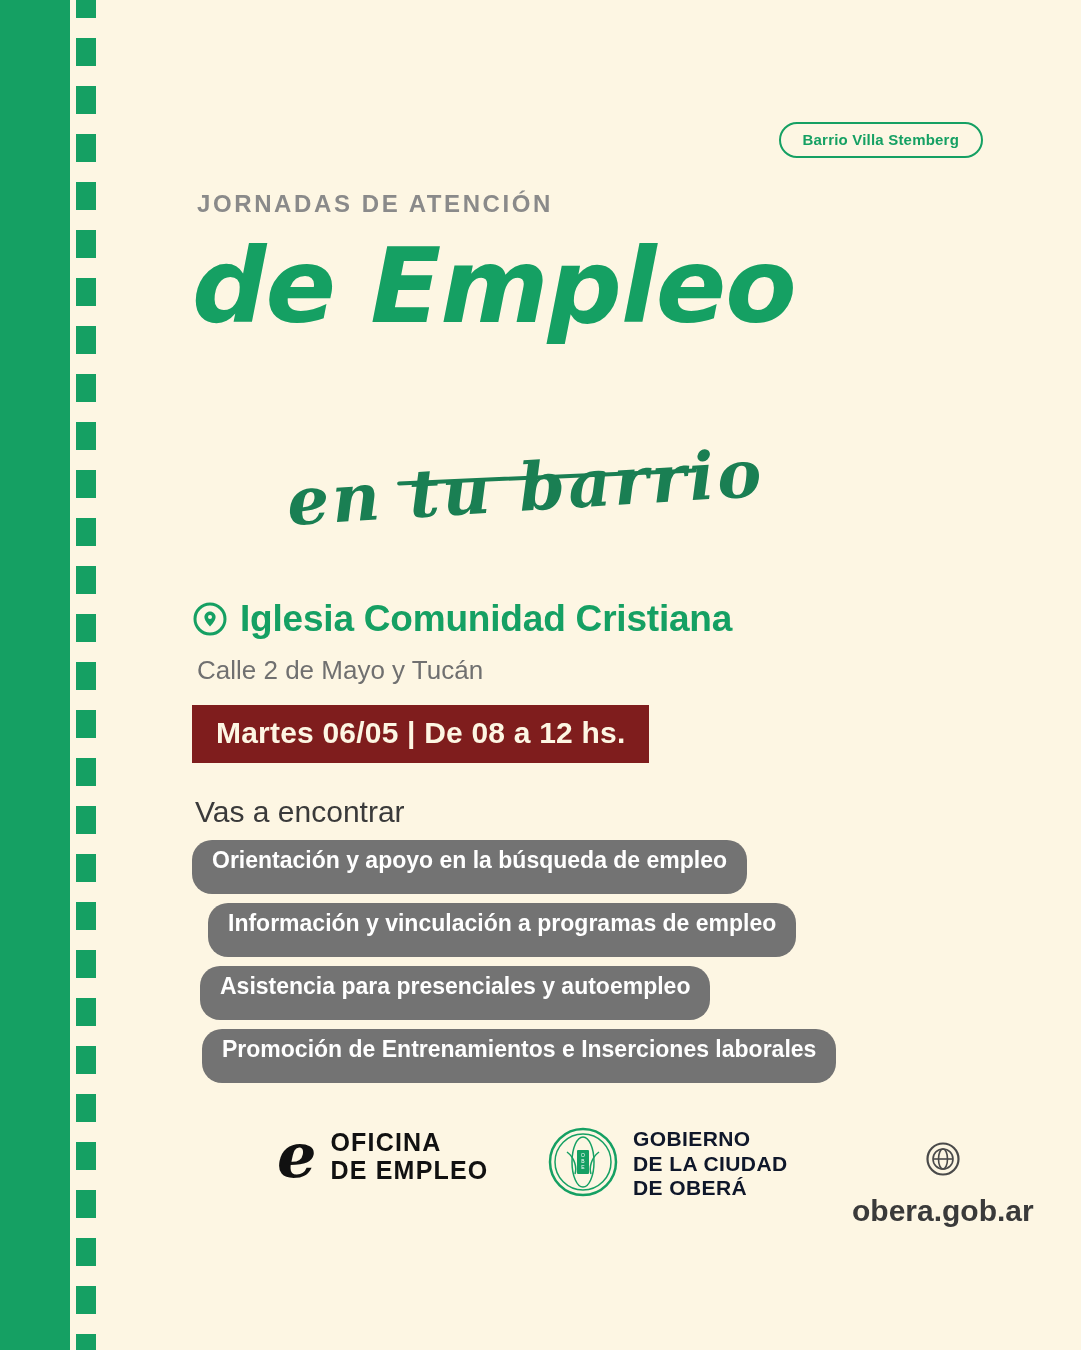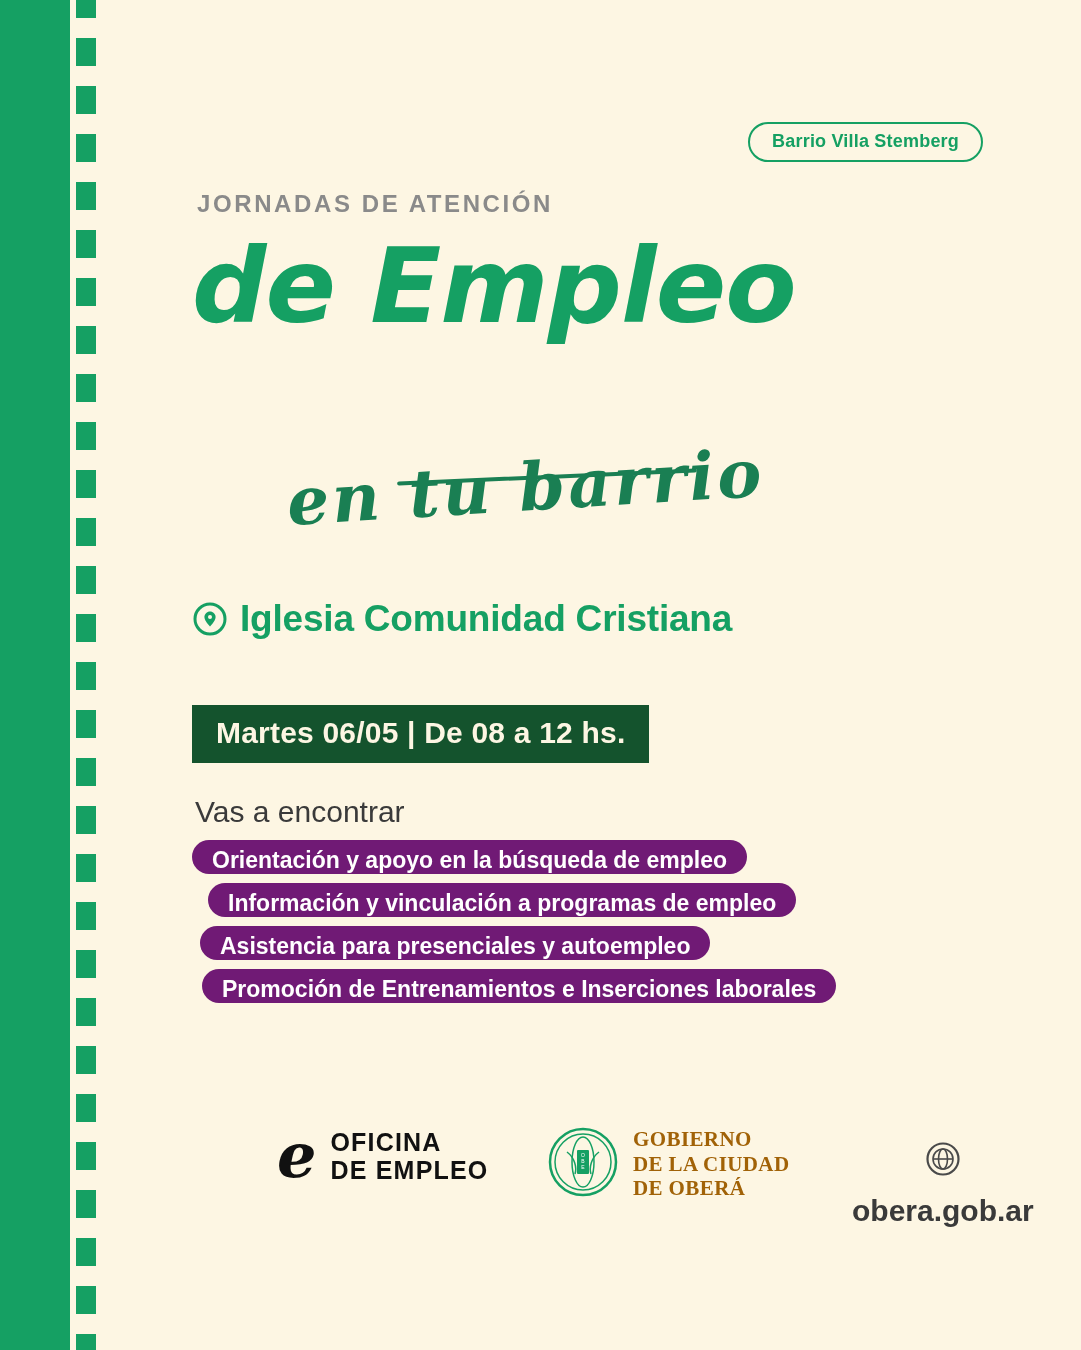--- a/index.html
+++ b/index.html
@@ -44,21 +44,21 @@
 
   
   .barrio-pill {
     position: absolute;
     right: 98px;
     top: 122px;
     border: 2.5px solid #15A063;
     border-radius: 30px;
     padding: 7px 22px 8px 22px;
     color: #15A063;
-    font-size: 18px;
+    font-size: 15px;
     font-weight: bold;
     letter-spacing: 0.2px;
     white-space: nowrap;
   }
 
   
   .kicker {
     position: absolute;
     left: 101px;
     top: 190px;
@@ -138,21 +138,21 @@
     top: 655px;
     color: #707070;
     font-size: 26px;
   }
 
   
   .date-banner {
     position: absolute;
     left: 96px;
     top: 705px;
-    background: #14532d;
+    background: #7f1d1d;
     color: #fdf6e3;
     font-size: 30px;
     font-weight: bold;
     padding: 11px 24px 13px 24px;
     letter-spacing: 0.2px;
     display: inline-block;
   }
 
   
   .findtitle {
@@ -165,26 +165,26 @@
 
   
   .chips {
     position: absolute;
     left: 96px;
     top: 840px;
     width: 880px;
   }
   .chip {
     display: inline-block;
-    background: #701a75;
+    background: #737373;
     color: #ffffff;
     font-size: 23px;
     font-weight: bold;
     border-radius: 20px;
-    padding: 7px 20px 0 20px;
+    padding: 7px 20px 20px 20px;
     margin-bottom: 9px;
   }
   .chip-row { display: block; }
   .chip-row.i1 { margin-left: 0px; }
   .chip-row.i2 { margin-left: 16px; }
   .chip-row.i3 { margin-left: 4px; }
   .chip-row.i4 { margin-left: 8px; }
   .chip-row.i5 { margin-left: 10px; }
 
   
@@ -220,26 +220,25 @@
   }
   .logo-gob {
     position: absolute;
     left: 355px;
     top: 14px;
     display: flex;
     align-items: center;
     gap: 14px;
   }
   .gob-words {
-    color: #a16207;
+    color: #0f172a;
     font-size: 21px;
     font-weight: bold;
     letter-spacing: 0.4px;
     line-height: 1.18;
-    font-family: Liberation Serif, serif;
   }
   .site {
     position: absolute;
     left: 660px;
     top: 30px;
     display: flex;
     align-items: center;
     gap: 14px;
     flex-direction: column;
   }
@@ -303,20 +302,21 @@
   <div class="loc-row">
     <span class="pin-icon">
       <svg width="36" height="36" viewBox="0 0 36 36">
         <circle cx="18" cy="18" r="15" fill="none" stroke="#15A063" stroke-width="3"></circle>
         <path d="M18 10.5c-3.1 0-5.6 2.5-5.6 5.6 0 4.2 5.6 9.4 5.6 9.4s5.6-5.2 5.6-9.4c0-3.1-2.5-5.6-5.6-5.6z" fill="#15A063"></path>
         <circle cx="18" cy="16" r="2" fill="#fdf6e3"></circle>
       </svg>
     </span>
     <span class="loc-name">Iglesia Comunidad Cristiana</span>
   </div>
+  <div class="loc-addr">Calle 2 de Mayo y Tucán</div>
 
   <div class="date-banner">Martes 06/05 | De 08 a 12 hs.</div>
 
   <div class="findtitle">Vas a encontrar</div>
 
   <div class="chips">
     <span class="chip-row i1"><span class="chip">Orientación y apoyo en la búsqueda de empleo</span></span>
     <span class="chip-row i2"><span class="chip">Información y vinculación a programas de empleo</span></span>
     <span class="chip-row i4"><span class="chip">Asistencia para presenciales y autoempleo</span></span>
     <span class="chip-row i5"><span class="chip">Promoción de Entrenamientos e Inserciones laborales</span></span>

